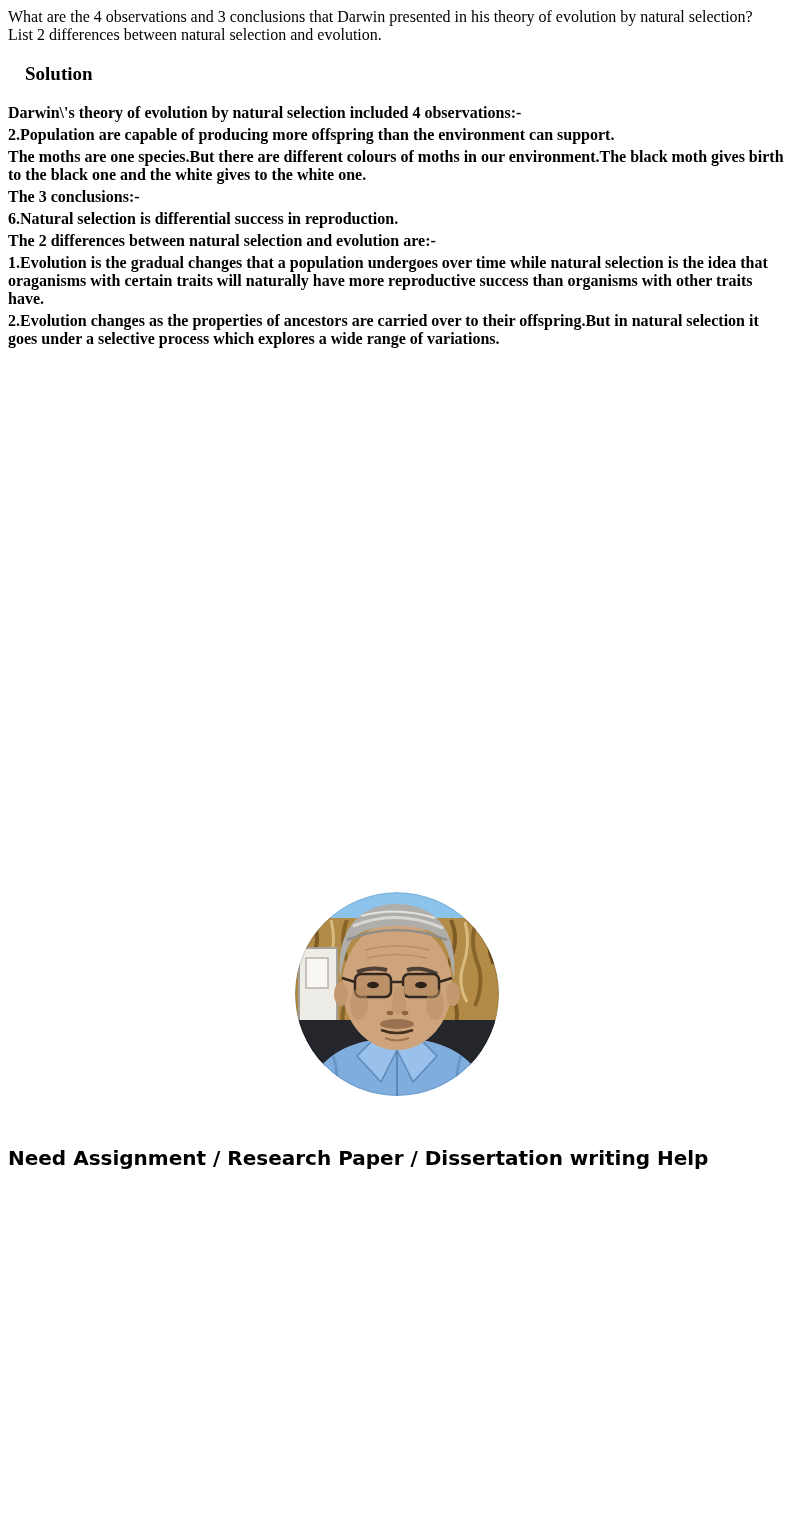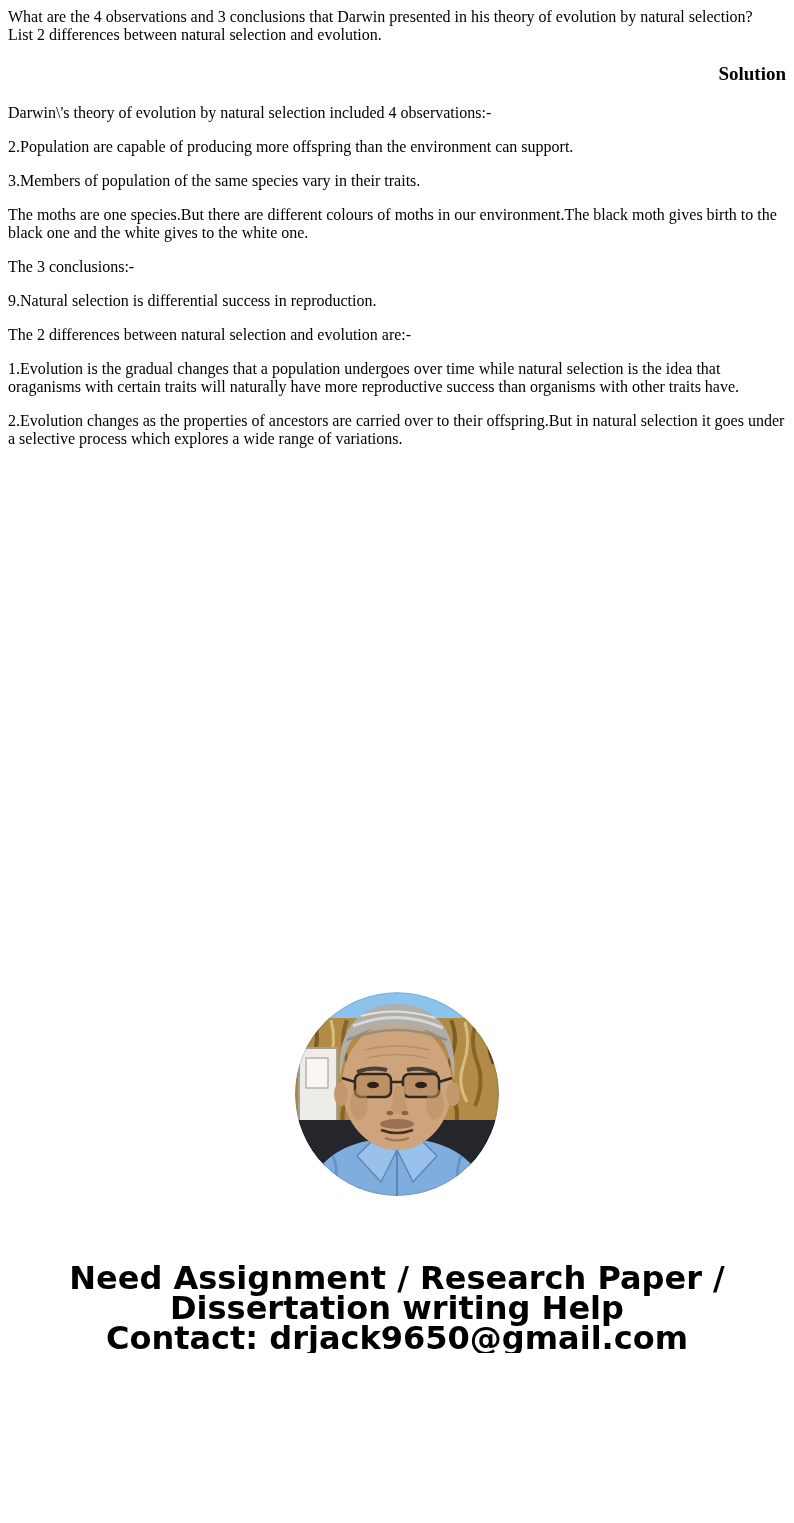--- a/index.html
+++ b/index.html
@@ -11,59 +11,58 @@
     width: 778px;
     font-family: "Liberation Serif", serif;
     font-size: 16px;
   }
   .question-text {
     margin: 0 10px 16px 0;
   }
   .solution-heading {
     font-size: 19px;
     font-weight: bold;
-    margin: 19px 0;
-    text-align: right;
+    margin: 19px 17px;
   }
   .solution-para {
-    margin: 16px 0;
+    margin: 4px 0;
+    font-weight: bold;
   }
   .avatar-wrap {
     width: 204px;
     height: 204px;
     margin: 544px auto 0 auto;
     border-radius: 50%;
     overflow: hidden;
   }
   .avatar-wrap svg { display: block; }
   .footer-banner {
-    margin-top: 67px;
-    text-align: center;
+    margin-top: 47px;
+    text-align: left;
     font-family: "DejaVu Sans", sans-serif;
     font-weight: 700;
-    font-size: 32px;
+    font-size: 20px;
     line-height: 30px;
     color: #000000;
   }
 </style>
 </head>
 <body>
 
 <main>
 
   <p class="question-text">What are the 4 observations and 3 conclusions that Darwin presented in his theory of evolution by natural selection? List 2 differences between natural selection and evolution.</p>
 
   <h3 class="solution-heading">Solution</h3>
 
   <p class="solution-para">Darwin\'s theory of evolution by natural selection included 4 observations:-</p>
   <p class="solution-para">2.Population are capable of producing more offspring than the environment can support.</p>
-  <p class="solution-para">3.Members of population of the same species vary in their traits.</p>
   <p class="solution-para">The moths are one species.But there are different colours of moths in our environment.The black moth gives birth to the black one and the white gives to the white one.</p>
   <p class="solution-para">The 3 conclusions:-</p>
-  <p class="solution-para">9.Natural selection is differential success in reproduction.</p>
+  <p class="solution-para">6.Natural selection is differential success in reproduction.</p>
   <p class="solution-para">The 2 differences between natural selection and evolution are:-</p>
   <p class="solution-para">1.Evolution is the gradual changes that a population undergoes over time while natural selection is the idea that oraganisms with certain traits will naturally have more reproductive success than organisms with other traits have.</p>
   <p class="solution-para">2.Evolution changes as the properties of ancestors are carried over to their offspring.But in natural selection it goes under a selective process which explores a wide range of variations.</p>
 
   <div class="avatar-wrap">
     <svg width="204" height="204" viewBox="0 0 204 204" aria-hidden="true">
       <defs>
         <clipPath id="avc">
             <circle cx="102" cy="102" r="102"></circle>
           </clipPath>
@@ -113,16 +112,15 @@
         <path d="M90,146 q12,5 24,0" stroke="#a3754d" stroke-width="2" fill="none"></path>
         <ellipse cx="64" cy="112" rx="9" ry="16" fill="#b98f63" opacity="0.55"></ellipse>
         <ellipse cx="140" cy="112" rx="9" ry="16" fill="#b98f63" opacity="0.55"></ellipse>
       </g>
       <circle cx="102" cy="102" r="101" fill="none" stroke="rgba(0,0,0,0.08)" stroke-width="1"></circle>
     </svg>
   </div>
 
   <div class="footer-banner">
     <div>Need Assignment / Research Paper / Dissertation writing Help</div>
-    <div>Contact: drjack9650@gmail.com</div>
   </div>
 
 </main>
 
 </body></html>

